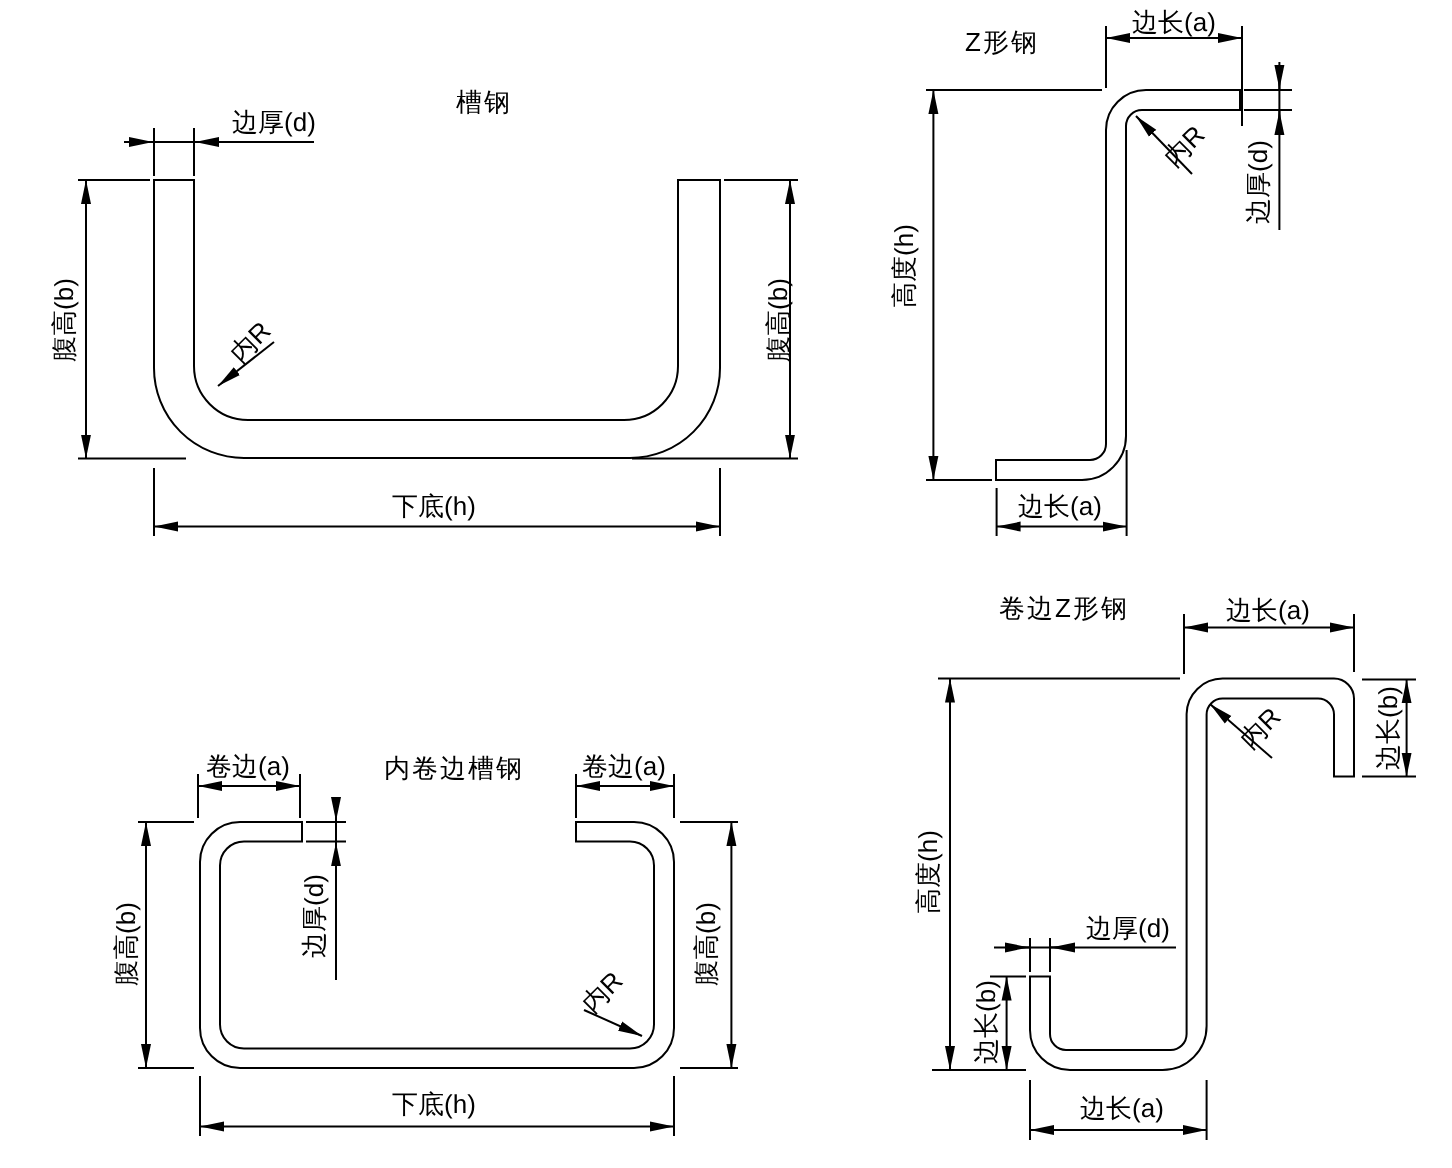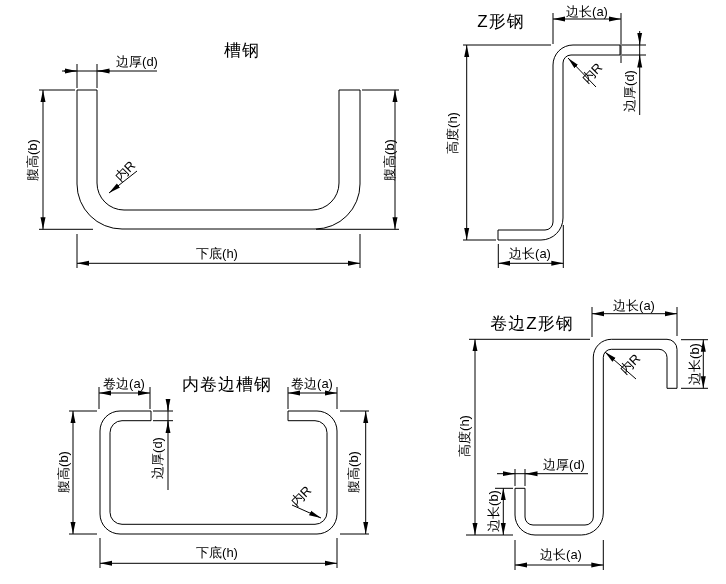--- a/index.html
+++ b/index.html
@@ -14,21 +14,21 @@
   .lbl{
     position:absolute;
     font-size:13px;
     line-height:1;
     color:#000;
     white-space:nowrap;
     transform:translate(-50%,-50%);
   }
   .lbl.v{transform:translate(-50%,-50%) rotate(-90deg);}
   .lbl.d{transform:translate(-50%,-50%) rotate(-45deg);}
-  .lbl.title{font-size:17px;letter-spacing:1px;}
+  .lbl.title{font-size:13px;letter-spacing:1px;}
 </style>
 </head>
 <body>
 
 <div id="canvas">
 
   <svg id="drawing-svg" width="726" height="584" viewBox="0 0 726 584" fill="none" stroke="#000" stroke-width="1">
     <defs>
       <marker id="arr" markerUnits="userSpaceOnUse" markerWidth="13" markerHeight="8" refX="12" refY="3.5" orient="auto-start-reverse">
         <path d="M0,1 L12,3.5 L0,6 Z" fill="#000" stroke="none"></path>
@@ -140,21 +140,21 @@
 
       <line x1="495" y1="488.3" x2="513" y2="488.3"></line>
       <line x1="503.3" y1="488.3" x2="503.3" y2="535" marker-start="url(#arr)" marker-end="url(#arr)"></line>
 
       <line x1="515" y1="540" x2="515" y2="570"></line>
       <line x1="603.3" y1="540" x2="603.3" y2="570"></line>
       <line x1="515" y1="565" x2="603.3" y2="565" marker-start="url(#arr)" marker-end="url(#arr)"></line>
     </g>
   </svg>
 
-  <div class="lbl title" style="left:242px;top:51px;font-family:Liberation Mono, monospace;">槽钢</div>
+  <div class="lbl title" style="left:242px;top:51px;">槽钢</div>
   <div class="lbl" style="left:137px;top:61px;">边厚(d)</div>
   <div class="lbl v" style="left:32px;top:160px;">腹高(b)</div>
   <div class="lbl v" style="left:389px;top:160px;">腹高(b)</div>
   <div class="lbl d" style="left:125px;top:171px;">内R</div>
   <div class="lbl" style="left:217px;top:253px;">下底(h)</div>
 
   <div class="lbl title" style="left:501px;top:21px;">Z形钢</div>
   <div class="lbl" style="left:587px;top:11px;">边长(a)</div>
   <div class="lbl d" style="left:592px;top:73px;">内R</div>
   <div class="lbl v" style="left:629px;top:91px;">边厚(d)</div>
@@ -163,21 +163,21 @@
 
   <div class="lbl title" style="left:227px;top:384px;">内卷边槽钢</div>
   <div class="lbl" style="left:124px;top:383px;">卷边(a)</div>
   <div class="lbl" style="left:312px;top:383px;">卷边(a)</div>
   <div class="lbl v" style="left:157px;top:458px;">边厚(d)</div>
   <div class="lbl v" style="left:63px;top:472px;">腹高(b)</div>
   <div class="lbl v" style="left:353px;top:472px;">腹高(b)</div>
   <div class="lbl d" style="left:301px;top:496px;">内R</div>
   <div class="lbl" style="left:217px;top:552px;">下底(h)</div>
 
-  <div class="lbl title" style="left:532px;top:323px;text-align:center;">卷边Z形钢</div>
+  <div class="lbl title" style="left:532px;top:304px;text-align:center;">卷边Z形钢</div>
   <div class="lbl" style="left:634px;top:305px;">边长(a)</div>
   <div class="lbl d" style="left:630px;top:364px;">内R</div>
   <div class="lbl v" style="left:694px;top:364px;">边长(b)</div>
   <div class="lbl v" style="left:464px;top:436px;">高度(h)</div>
   <div class="lbl" style="left:564px;top:464px;">边厚(d)</div>
   <div class="lbl v" style="left:493px;top:511px;">边长(b)</div>
   <div class="lbl" style="left:561px;top:554px;">边长(a)</div>
 
 </div>
 

